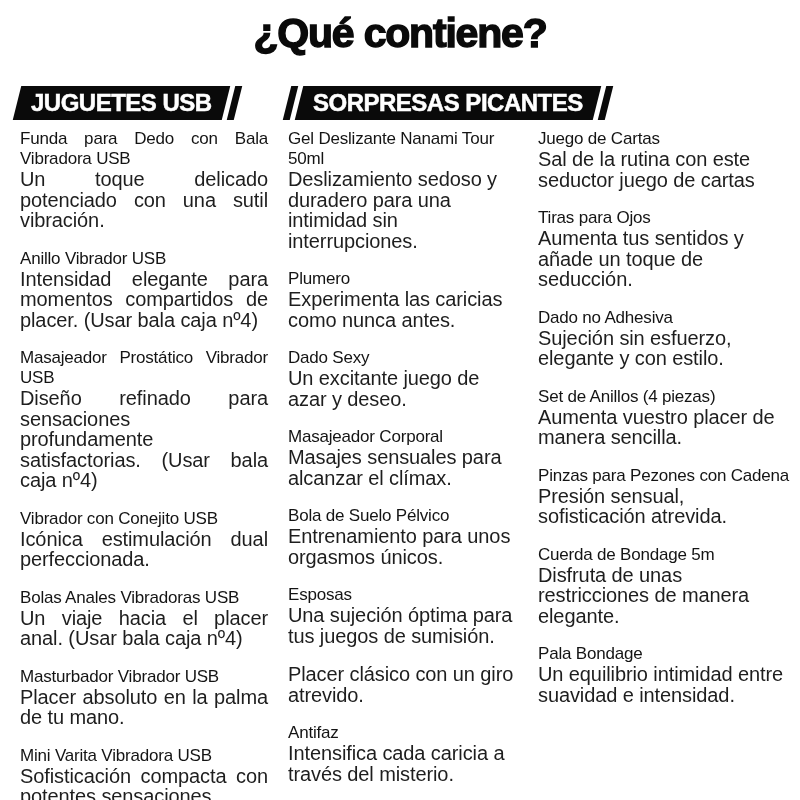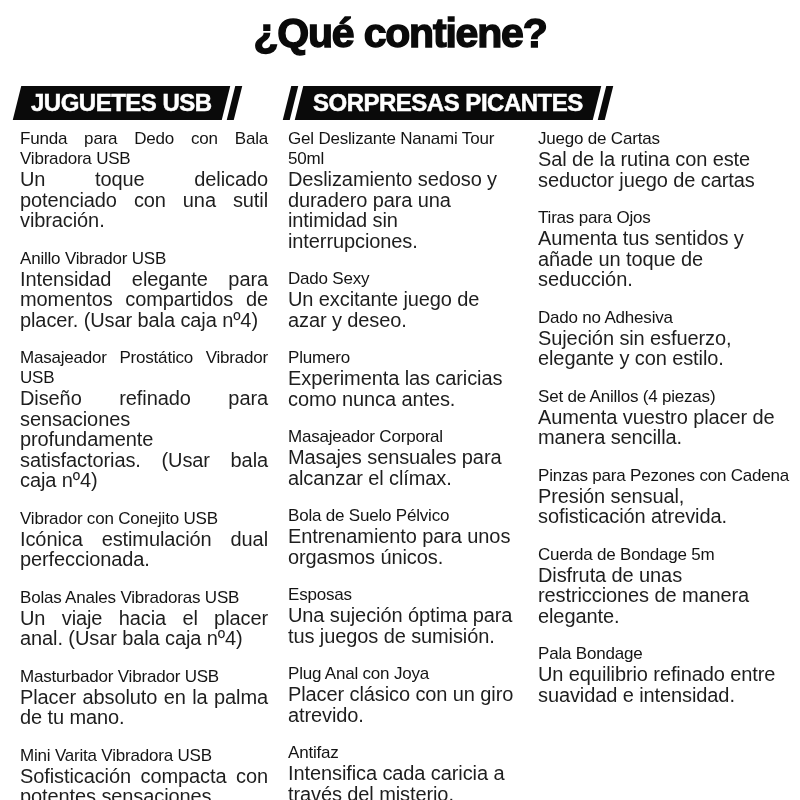--- a/index.html
+++ b/index.html
@@ -157,46 +157,45 @@
         </div>
       </div>
     <div class="col col-2">
 
         <div class="item">
           <div class="item-name">Gel Deslizante Nanami Tour 50ml</div>
           <div class="item-desc">Deslizamiento sedoso y duradero para una intimidad sin interrupciones.</div>
         </div>
 
         <div class="item">
+          <div class="item-name">Plumero</div>
+          <div class="item-desc">Experimenta las caricias como nunca antes.</div>
+        </div>
+
+        <div class="item">
           <div class="item-name">Dado Sexy</div>
           <div class="item-desc">Un excitante juego de azar y deseo.</div>
         </div>
 
         <div class="item">
-          <div class="item-name">Plumero</div>
-          <div class="item-desc">Experimenta las caricias como nunca antes.</div>
-        </div>
-
-        <div class="item">
           <div class="item-name">Masajeador Corporal</div>
           <div class="item-desc">Masajes sensuales para alcanzar el clímax.</div>
         </div>
 
         <div class="item">
           <div class="item-name">Bola de Suelo Pélvico</div>
           <div class="item-desc">Entrenamiento para unos orgasmos únicos.</div>
         </div>
 
         <div class="item">
           <div class="item-name">Esposas</div>
           <div class="item-desc">Una sujeción óptima para tus juegos de sumisión.</div>
         </div>
 
         <div class="item">
-          <div class="item-name">Plug Anal con Joya</div>
           <div class="item-desc">Placer clásico con un giro atrevido.</div>
         </div>
 
         <div class="item">
           <div class="item-name">Antifaz</div>
           <div class="item-desc">Intensifica cada caricia a través del misterio.</div>
         </div>
       </div>
     <div class="col col-3">
 
@@ -226,18 +225,18 @@
           <div class="item-desc">Presión sensual, sofisticación atrevida.</div>
         </div>
 
         <div class="item">
           <div class="item-name">Cuerda de Bondage 5m</div>
           <div class="item-desc">Disfruta de unas restricciones de manera elegante.</div>
         </div>
 
         <div class="item">
           <div class="item-name">Pala Bondage</div>
-          <div class="item-desc">Un equilibrio refinado entre suavidad e intensidad.</div>
+          <div class="item-desc">Un equilibrio intimidad entre suavidad e intensidad.</div>
         </div>
       </div>
   </div>
 
 </div>
 
 </body></html>

